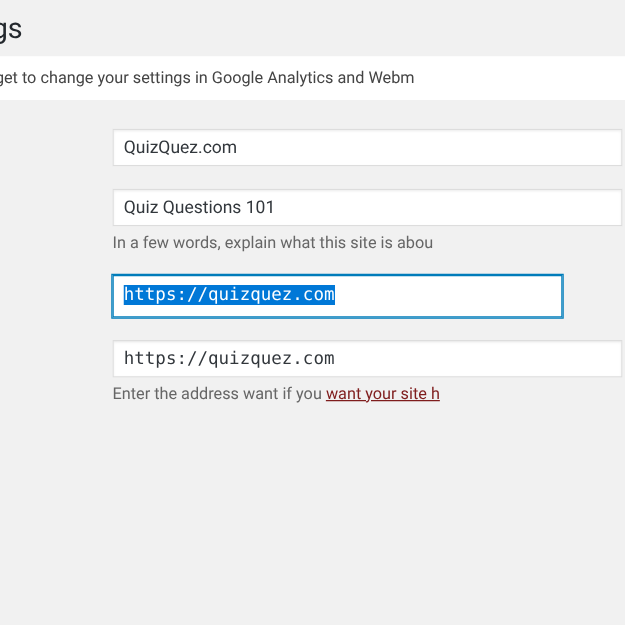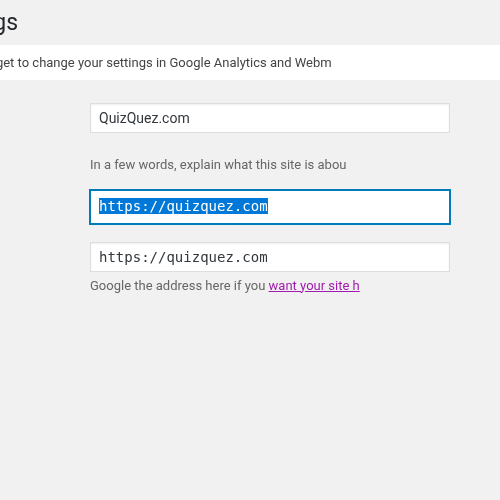--- a/index.html
+++ b/index.html
@@ -26,21 +26,21 @@
   border-left: 4px solid #00a0d2;
   margin: 5px 0 15px -60px;
   padding: 10px 12px;
 }
 .notice p {
   font-size: 13px;
   color: #444;
   margin: 0;
 }
 input[type="text"] {
-  width: 360px;
+  width: 408px;
   padding: 6px 8px;
   font-size: 14px;
   border: 1px solid #ddd;
   background: #fff;
   box-shadow: inset 0 1px 2px rgba(0,0,0,0.07);
   color: #32373c;
   font-family: inherit;
 }
 input.mono {
   font-family: Consolas, Monaco, monospace;
@@ -61,21 +61,21 @@
   background: #fff;
   font-family: Consolas, Monaco, monospace;
   line-height: 1.4;
 }
 .description {
   font-size: 13px;
   color: #666;
   margin-top: 6px;
 }
 .description a {
-  color: #a21caf;
+  color: #7f1d1d;
   text-decoration: underline;
 }
 .row {
   display: flex;
   align-items: flex-start;
   margin-bottom: 18px;
 }
 .row .label {
   width: 145px;
   flex-shrink: 0;
@@ -108,35 +108,36 @@
     <div class="row">
       <div class="label"></div>
       <div class="field">
         <input type="text" value="QuizQuez.com" style="">
       </div>
     </div>
 
     <div class="row">
       <div class="label"></div>
       <div class="field">
+        <input type="text" value="Quiz Questions 101" style="">
         <p class="description">In a few words, explain what this site is abou</p>
       </div>
     </div>
 
     <div class="row">
       <div class="label">ss (URL)</div>
       <div class="field">
         <div class="input-like"><span class="sel">https://quizquez.com</span></div>
       </div>
     </div>
 
     <div class="row">
       <div class="label">)</div>
       <div class="field">
         <input type="text" class="mono" value="https://quizquez.com" style="">
         <p class="description">
-          <span>Google the address here if you </span><a href="#">want your site h</a>
+          <span>Enter the address want if you </span><a href="#">want your site h</a>
         </p>
       </div>
     </div>
 
   </div>
 </div>
 
 </body></html>

